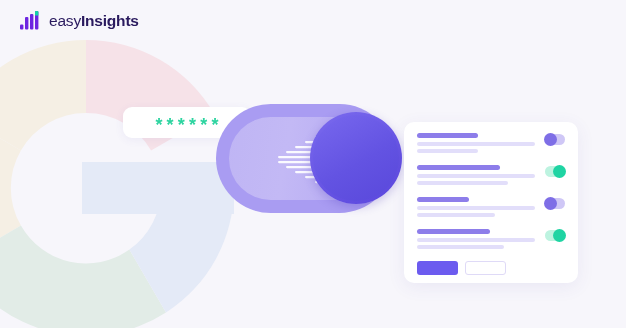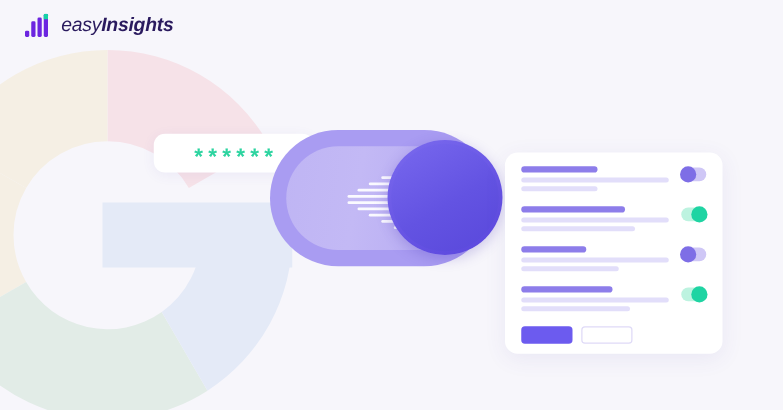--- a/index.html
+++ b/index.html
@@ -49,21 +49,20 @@
     display: block;
     width: 21px;
     height: 20px;
   }
   #logo-text {
     font-size: 15.5px;
     letter-spacing: -0.2px;
     color: #2A1A5E;
     white-space: nowrap;
     line-height: 1;
-    font-style: italic;
   }
   #logo-text .lt-light { font-weight: 400; }
   #logo-text .lt-bold  { font-weight: 700; }
 
   
   #password-field {
     position: absolute;
     left: 123px;
     top: 107px;
     width: 128px;

